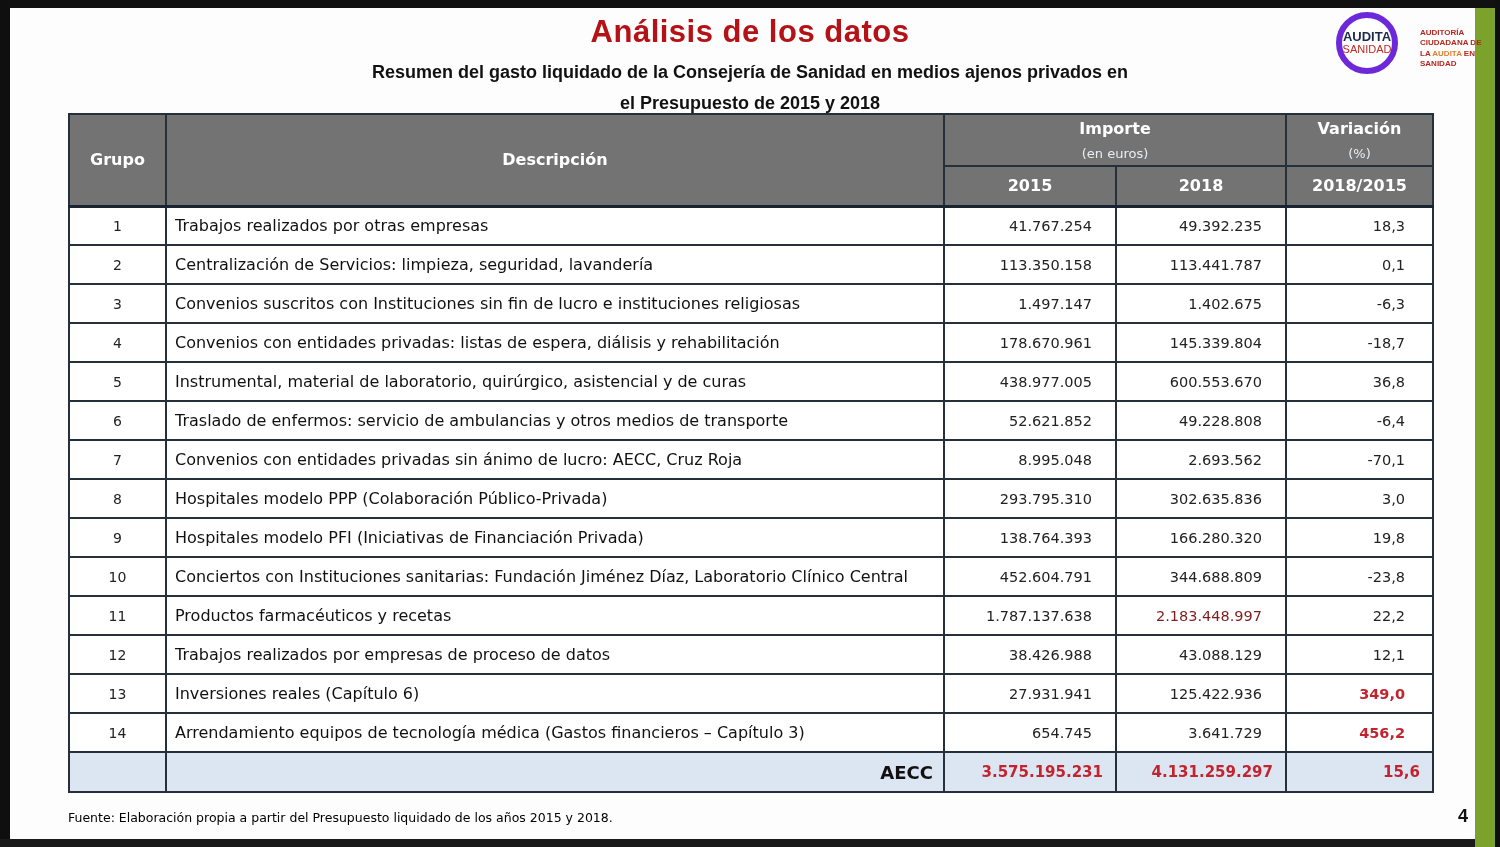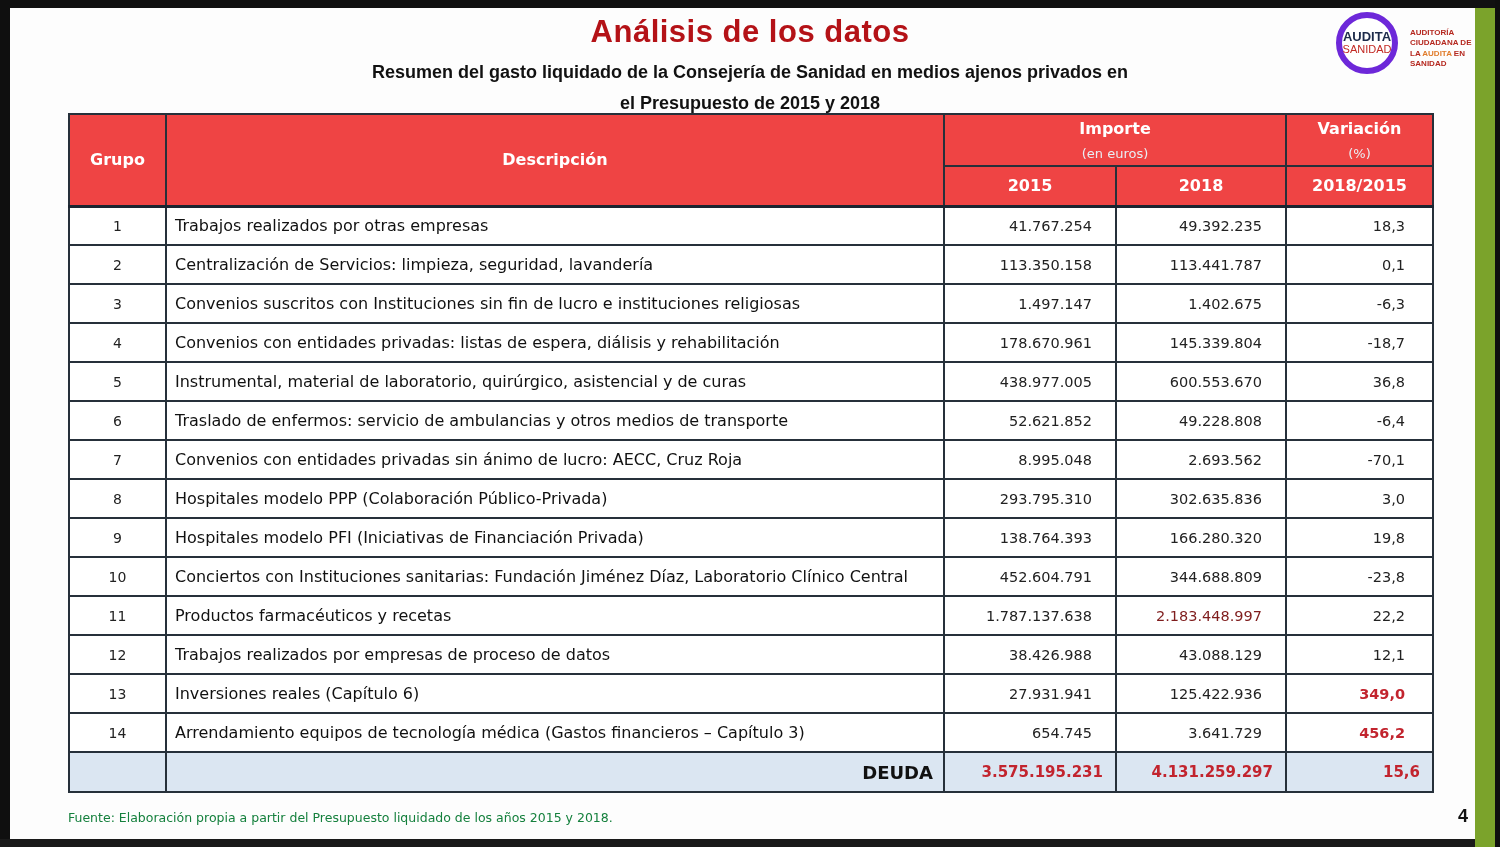--- a/index.html
+++ b/index.html
@@ -34,34 +34,34 @@
   
   .logo { position:absolute; left:1336px; top:10px; width:150px; height:78px; }
   .logo-circle {
     position:absolute; left:0; top:2px; width:62px; height:62px;
     border:6px solid #6d28d9; border-radius:50%; background:#fff;
     display:flex; flex-direction:column; align-items:center; justify-content:center;
   }
   .logo-circle .l1 { font-size:13px; font-weight:bold; color:#1d2b4a; line-height:1.05; }
   .logo-circle .l2 { font-size:11px; font-weight:normal; color:#c22a24; line-height:1.05; }
   .logo-side {
-    position:absolute; left:74px; top:18px; width:76px;
+    position:absolute; left:84px; top:18px; width:76px;
     font-size:8px; font-weight:bold; color:#b5281f; line-height:1.3;
   }
   .logo-side .deuda { color:#e07b2a; }
 
   
   table.main {
     position:absolute; left:68px; top:113px; width:1364px;
     border-collapse:collapse; table-layout:fixed;
     font-family:"DejaVu Sans","Liberation Sans",sans-serif;
   }
   table.main, table.main th, table.main td { border:2px solid #26303a; }
   thead th {
-    background:#ef4444; color:#fff; vertical-align:middle; text-align:center;
+    background:#737373; color:#fff; vertical-align:middle; text-align:center;
     padding:4px 6px;
   }
   thead tr.h1 th { font-size:16px; font-weight:bold; }
   thead tr.h1 th .sub { display:block; font-size:13px; font-weight:normal; color:#e8eef4;margin-top:8px; }
   thead tr.h1 { height:50px; }
   thead tr.h2 { height:40px; }
   thead tr.h2 th { font-size:16px; font-weight:bold; }
   thead { border-bottom:3px solid #1a2430; }
 
   tbody td { background:#fff; vertical-align:middle; }
@@ -72,21 +72,21 @@
   td.c-var   { text-align:right; font-size:14.5px; color:#222; padding:3px 27px; }
   td.bold    { font-weight:normal; color:#7f1d1d; }
   td.red     { color:#c2242e; font-weight:bold; }
 
   tfoot tr { height:40px; }
   tfoot td { background:#dbe6f2; }
   tfoot td.t-label { text-align:right; font-size:18px; font-weight:bold; color:#111; padding:3px 10px; }
   tfoot td.t-num   { text-align:right; font-size:15px; font-weight:bold; color:#c2242e; padding:3px 12px; }
 
   .source {
-    position:absolute; left:68px; top:810px; font-size:12.5px; color:#15803d;
+    position:absolute; left:68px; top:810px; font-size:12.5px; color:#000000;
     font-family:"DejaVu Sans","Liberation Sans",sans-serif;
   }
   .pagenum {
     position:absolute; left:1458px; top:806px; font-size:18px; font-weight:bold; color:#111;
   }
 </style>
 </head>
 <body>
 
 <div class="strip-top"></div>
@@ -246,21 +246,21 @@
     <td class="c-grupo">14</td>
     <td class="c-desc">Arrendamiento equipos de tecnología médica (Gastos financieros – Capítulo 3)</td>
     <td class="c-num c-2015">654.745</td>
     <td class="c-num c-2018">3.641.729</td>
     <td class="c-var red">456,2</td>
   </tr>
 </tbody>
   <tfoot>
     <tr>
       <td class="t-grupo"></td>
-      <td class="t-label">DEUDA</td>
+      <td class="t-label">AECC</td>
       <td class="t-num">3.575.195.231</td>
       <td class="t-num">4.131.259.297</td>
       <td class="t-num">15,6</td>
     </tr>
   </tfoot>
 </table>
 
 <div class="source">Fuente: Elaboración propia a partir del Presupuesto liquidado de los años 2015 y 2018.</div>
 <div class="pagenum">4</div>
 

